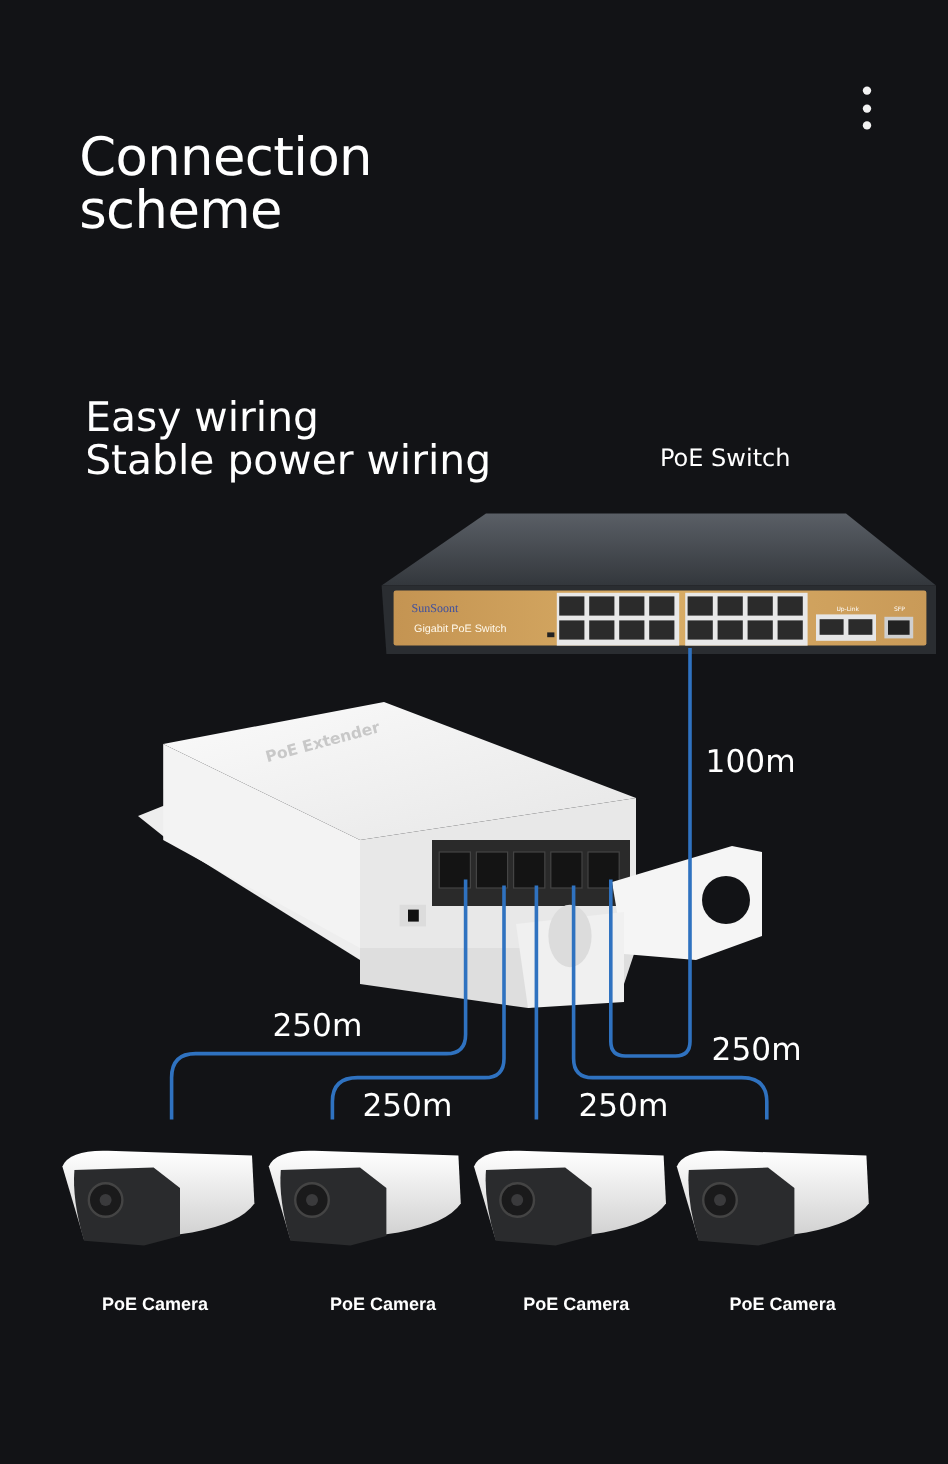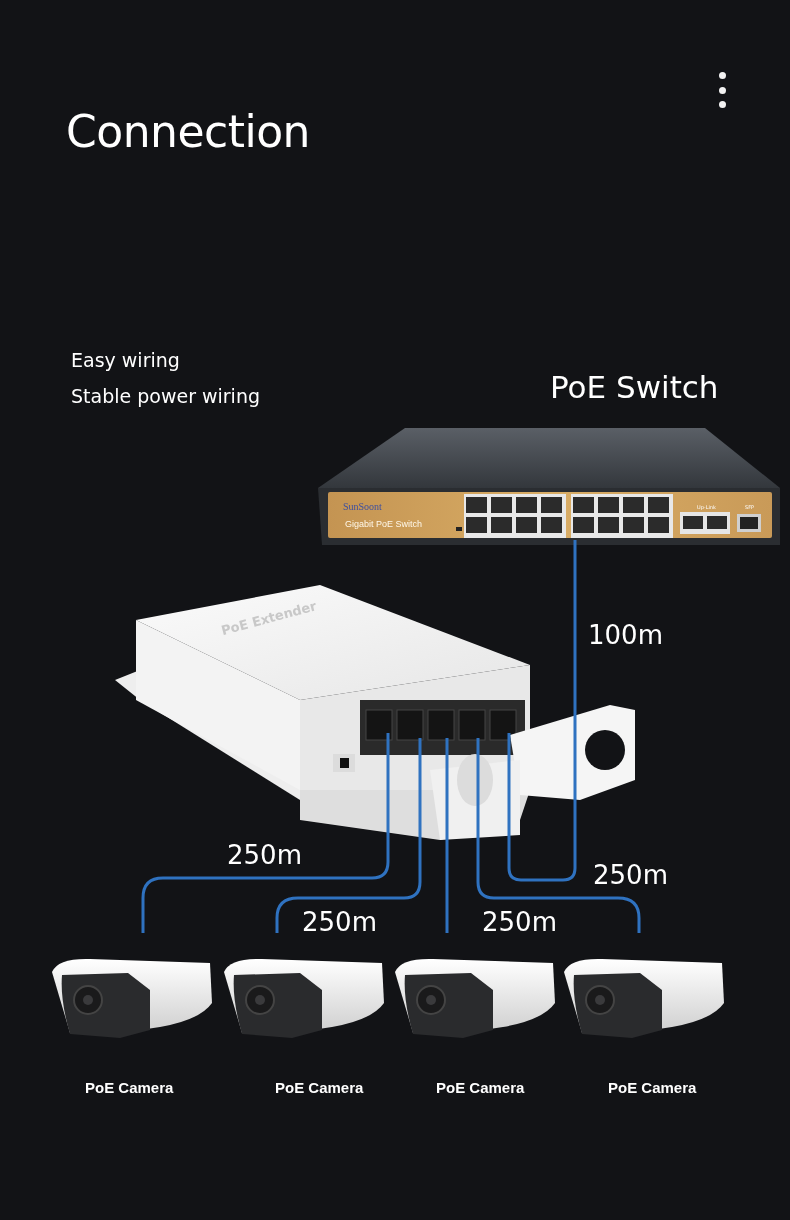--- a/index.html
+++ b/index.html
@@ -1,36 +1,37 @@
 <!DOCTYPE html>
 <html><head>
 <meta charset="utf-8">
 <style>
   html,body{margin:0;padding:0;}
   body{width:790px;height:1220px;background:#121316;position:relative;overflow:hidden;font-family:"DejaVu Sans","Liberation Sans",sans-serif;color:#fff;}
   .abs{position:absolute;}
   .menu{left:712px;top:72px;width:20px;height:36px;display:flex;flex-direction:column;justify-content:space-between;align-items:center;cursor:pointer;}
   .menu span{width:7px;height:7px;border-radius:50%;background:#f2f2f2;display:block;}
   .title{left:66px;top:110px;font-size:44px;line-height:44px;font-weight:400;letter-spacing:-0.5px;}
-  .sub{left:71px;top:330px;font-size:19px;line-height:36px;margin-top:12px;}
-  .lbl{font-size:31px;}
+  .sub{left:71px;top:330px;font-size:34px;line-height:36px;}
+  .lbl{font-size:20px;}
   .dist{font-size:26px;}
   .cam-lbl{font-size:15px;font-weight:bold;font-family:"Liberation Sans",sans-serif;margin-top:22px;}
   svg{position:absolute;left:0;top:0;}
 </style>
 </head>
 <body>
 
 <div class="abs menu">
   <span></span>
   <span></span>
   <span></span>
 </div>
 <div class="abs title">
   <div>Connection</div>
+  <div>scheme</div>
 </div>
 
 <div class="abs sub">
   <div>Easy wiring</div>
   <div>Stable power wiring</div>
 </div>
 
 <div class="abs lbl" style="left:550px;top:369px;">PoE Switch</div>
 
 <svg width="790" height="1220" viewBox="0 0 790 1220">

